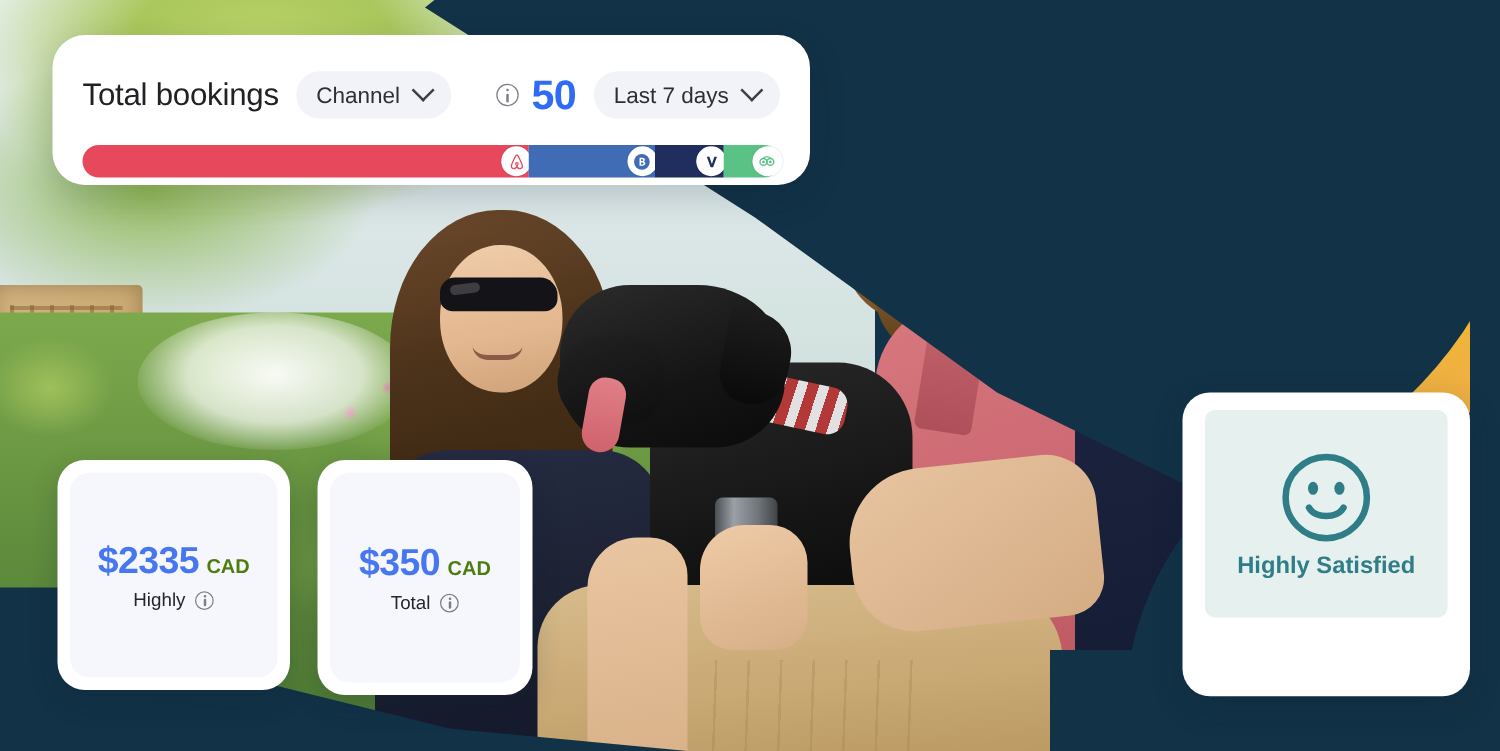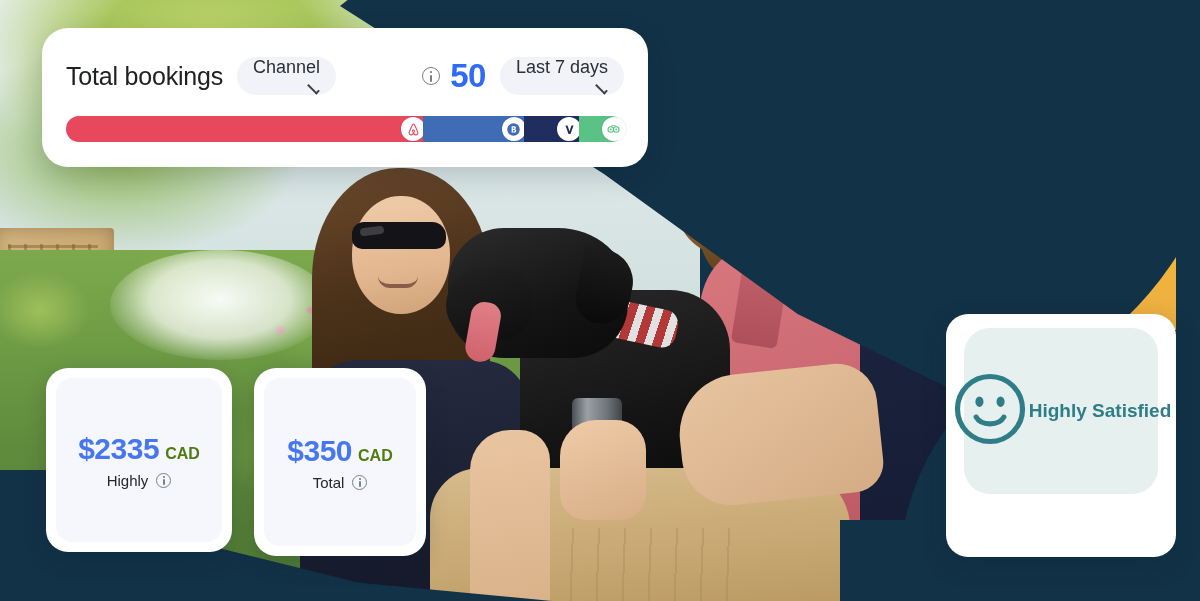--- a/index.html
+++ b/index.html
@@ -268,49 +268,48 @@
     left: 840px; top: 520px; width: 360px; height: 81px;
   }
   .navy-left-edge {
     left: -4px; top: 470px; width: 60px; height: 131px;
   }
 
   
   .bookings-card {
     position: absolute;
     left: 42px; top: 28px;
-    width: 606px; height: 139px;
+    width: 606px; height: 120px;
     background: #ffffff;
     border-radius: 26px;
     box-shadow: 0 10px 28px rgba(10,30,45,.18);
     padding: 26px 24px 0 24px;
   }
   .bookings-row {
     display: flex;
     align-items: center;
     height: 44px;
   }
   .bookings-title {
     font-size: 25px;
     color: #202124;
     font-weight: 400;
     letter-spacing: -.2px;
     white-space: nowrap;
   }
   .pill {
     display: inline-flex;
-    align-items: flex-end;
+    align-items: center;
     gap: 12px;
     background: #f1f3f9;
     border-radius: 22px;
     height: 38px;
     padding: 0 16px;
     margin-left: 14px;
     cursor: pointer;
-    flex-direction: column;
   }
   .pill-label {
     font-size: 18px;
     color: #2c2f34;
     white-space: nowrap;
   }
   .chev {
     width: 13px; height: 13px;
     border-right: 2.2px solid #3c3f44;
     border-bottom: 2.2px solid #3c3f44;
@@ -437,23 +436,23 @@
     font-size: 21px;
     color: #1d1f23;
     font-weight: 400;
     letter-spacing: -.2px;
     margin-bottom: 10px;
     white-space: nowrap;
   }
   .gs-box {
     height: 166px;
     background: #e6f0ee;
-    border-radius: 26px;
+    border-radius: 8px;
     display: flex;
-    flex-direction: row;
+    flex-direction: column;
     align-items: center;
     justify-content: center;
     gap: 0;
   }
   .gs-label {
     font-size: 19px;
     font-weight: 700;
     color: #2f7d86;
     white-space: nowrap;
   }

